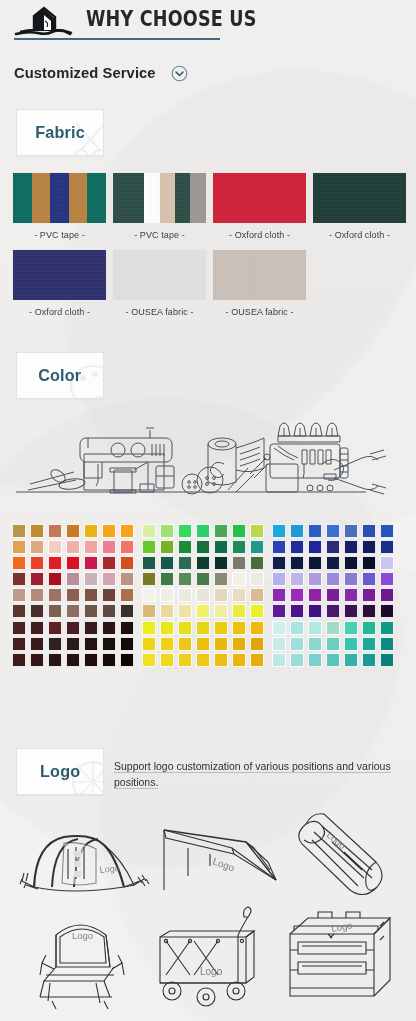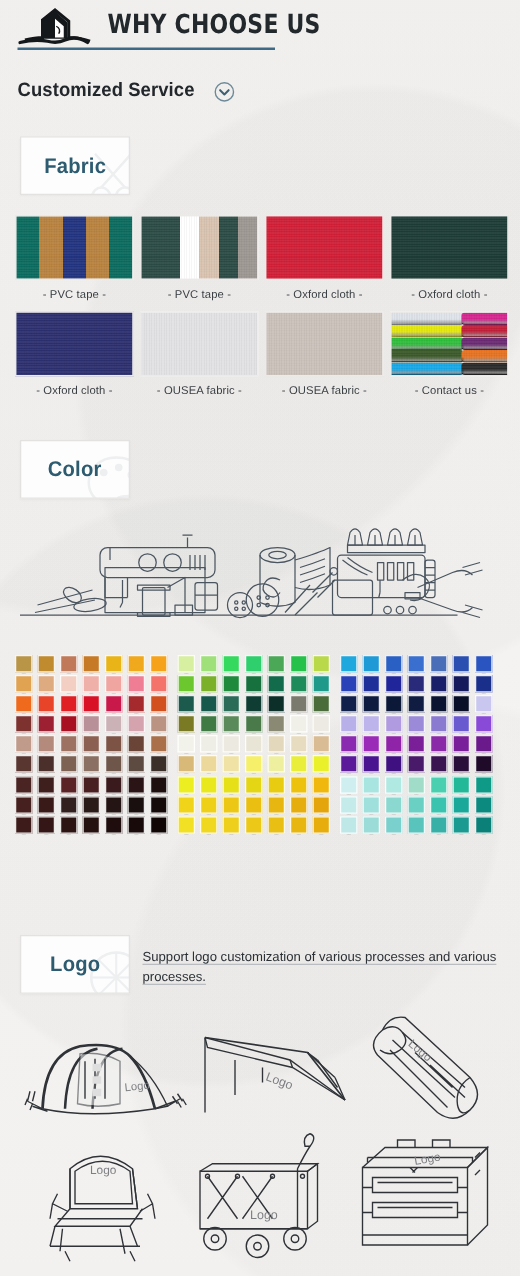--- a/index.html
+++ b/index.html
@@ -155,35 +155,20 @@
       <div class="fab-cap">- Oxford cloth -</div>
     </div>
     <div class="fab-cell">
       <div class="fab-sw" id="fs5" style="background: rgb(226, 225, 228);"></div>
       <div class="fab-cap">- OUSEA fabric -</div>
     </div>
     <div class="fab-cell">
       <div class="fab-sw" id="fs6" style="background: rgb(203, 193, 187);"></div>
       <div class="fab-cap">- OUSEA fabric -</div>
     </div>
-    <div class="fab-cell">
-      <div class="fab-sw" id="fs7">
-          <div style="position:absolute;left:0;width:62%;top:0%;height:19%;background:linear-gradient(180deg,#dfe3ea,#dfe3ea 60%,rgba(0,0,0,.35));border-bottom:1px solid rgba(0,0,0,.5);border-radius:0 3px 3px 0;"></div>
-          <div style="position:absolute;left:0;width:62%;top:20%;height:19%;background:linear-gradient(180deg,#e4e80f,#e4e80f 60%,rgba(0,0,0,.35));border-bottom:1px solid rgba(0,0,0,.5);border-radius:0 3px 3px 0;"></div>
-          <div style="position:absolute;left:0;width:62%;top:40%;height:19%;background:linear-gradient(180deg,#2fbf3c,#2fbf3c 60%,rgba(0,0,0,.35));border-bottom:1px solid rgba(0,0,0,.5);border-radius:0 3px 3px 0;"></div>
-          <div style="position:absolute;left:0;width:62%;top:60%;height:19%;background:linear-gradient(180deg,#3b5a2a,#3b5a2a 60%,rgba(0,0,0,.35));border-bottom:1px solid rgba(0,0,0,.5);border-radius:0 3px 3px 0;"></div>
-          <div style="position:absolute;left:0;width:62%;top:80%;height:19%;background:linear-gradient(180deg,#16a9e8,#16a9e8 60%,rgba(0,0,0,.35));border-bottom:1px solid rgba(0,0,0,.5);border-radius:0 3px 3px 0;"></div>
-          <div style="position:absolute;right:0;width:40%;top:0%;height:19%;background:linear-gradient(180deg,#d6258f,#d6258f 60%,rgba(0,0,0,.35));border-bottom:1px solid rgba(0,0,0,.5);border-radius:3px 0 0 3px;"></div>
-          <div style="position:absolute;right:0;width:40%;top:20%;height:19%;background:linear-gradient(180deg,#c2203a,#c2203a 60%,rgba(0,0,0,.35));border-bottom:1px solid rgba(0,0,0,.5);border-radius:3px 0 0 3px;"></div>
-          <div style="position:absolute;right:0;width:40%;top:40%;height:19%;background:linear-gradient(180deg,#6b2a72,#6b2a72 60%,rgba(0,0,0,.35));border-bottom:1px solid rgba(0,0,0,.5);border-radius:3px 0 0 3px;"></div>
-          <div style="position:absolute;right:0;width:40%;top:60%;height:19%;background:linear-gradient(180deg,#e8721f,#e8721f 60%,rgba(0,0,0,.35));border-bottom:1px solid rgba(0,0,0,.5);border-radius:3px 0 0 3px;"></div>
-          <div style="position:absolute;right:0;width:40%;top:80%;height:19%;background:linear-gradient(180deg,#2a2a2a,#2a2a2a 60%,rgba(0,0,0,.35));border-bottom:1px solid rgba(0,0,0,.5);border-radius:3px 0 0 3px;"></div>
-        </div>
-      <div class="fab-cap">- Contact us -</div>
-    </div>
   </div>
 </div>
 
 <div class="plate" style="left:16px; top:352px;">
   <svg class="plate-ghost" viewBox="0 0 52 52">
     <path d="M26 6 C12 6 4 16 4 26 C4 36 12 44 22 44 C26 44 26 40 28 38 C30 36 36 38 40 36 C46 33 48 28 48 24 C48 14 40 6 26 6 Z" fill="none" stroke="#7d8a90" stroke-width="2"></path>
     <circle cx="16" cy="18" r="3" fill="#7d8a90"></circle>
       <circle cx="28" cy="14" r="3" fill="#7d8a90"></circle>
       <circle cx="38" cy="20" r="3" fill="#7d8a90"></circle>
   </svg>
@@ -1092,21 +1077,21 @@
   </div>
 
 <div class="plate" style="left:16px; top:748px;">
   <svg class="plate-ghost" viewBox="0 0 52 52">
     <circle cx="26" cy="26" r="20" fill="none" stroke="#7d8a90" stroke-width="2"></circle>
     <path d="M26 6 L26 46 M6 26 L46 26 M12 12 L40 40 M40 12 L12 40" fill="none" stroke="#7d8a90" stroke-width="1.6"></path>
   </svg>
   <div class="plate-txt">Logo</div>
 </div>
 
-<div class="logo-desc">Support logo customization of various processes and various processes.</div>
+<div class="logo-desc">Support logo customization of various positions and various positions.</div>
 
 <div class="prod" style="left:12px; top:815px;">
   <svg width="148" height="88" viewBox="0 0 148 88">
     <g fill="none" stroke="#2f3338" stroke-width="1.1">
       <path d="M22 72 Q24 28 52 22 Q80 18 92 30 Q104 42 112 72" stroke-width="2.2"></path>
       <path d="M40 72 Q42 28 66 24" stroke-width="2"></path>
       <path d="M62 72 Q64 26 86 24" stroke-width="2"></path>
       <path d="M22 72 Q60 80 112 72"></path>
       <path d="M92 30 Q110 44 122 70 L112 72"></path>
       <path d="M112 72 L128 66 M122 70 L132 64"></path>

